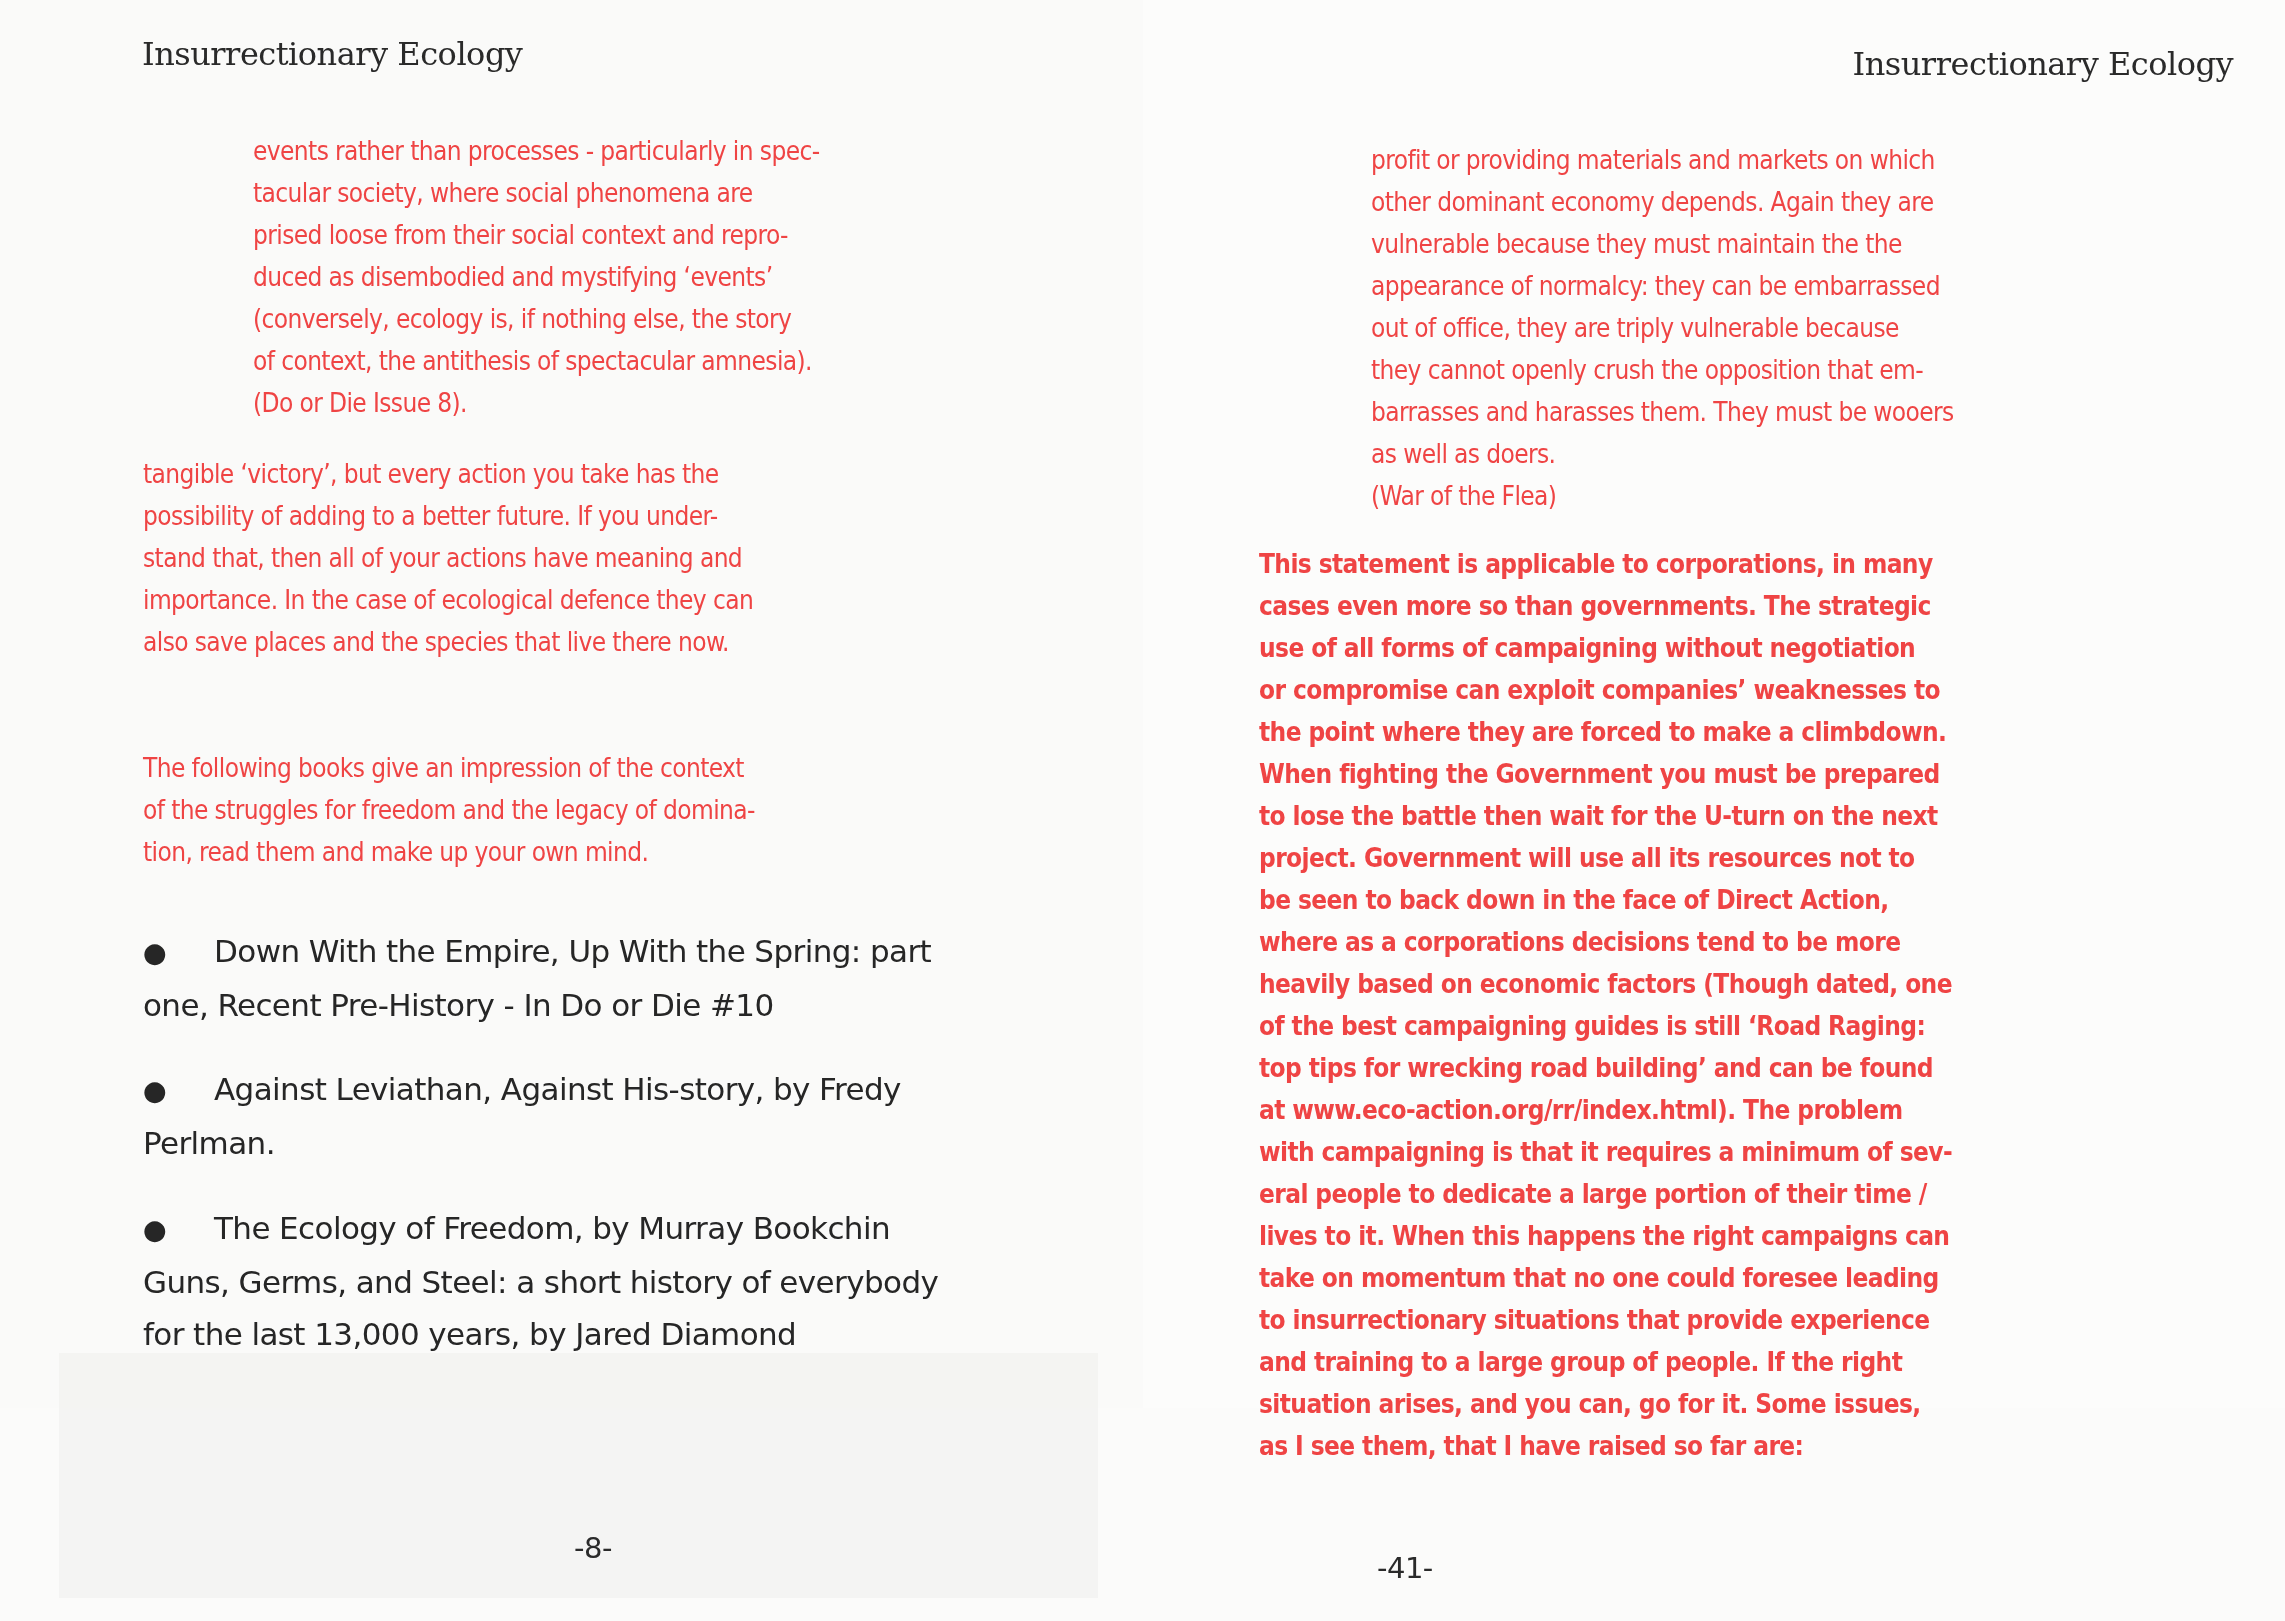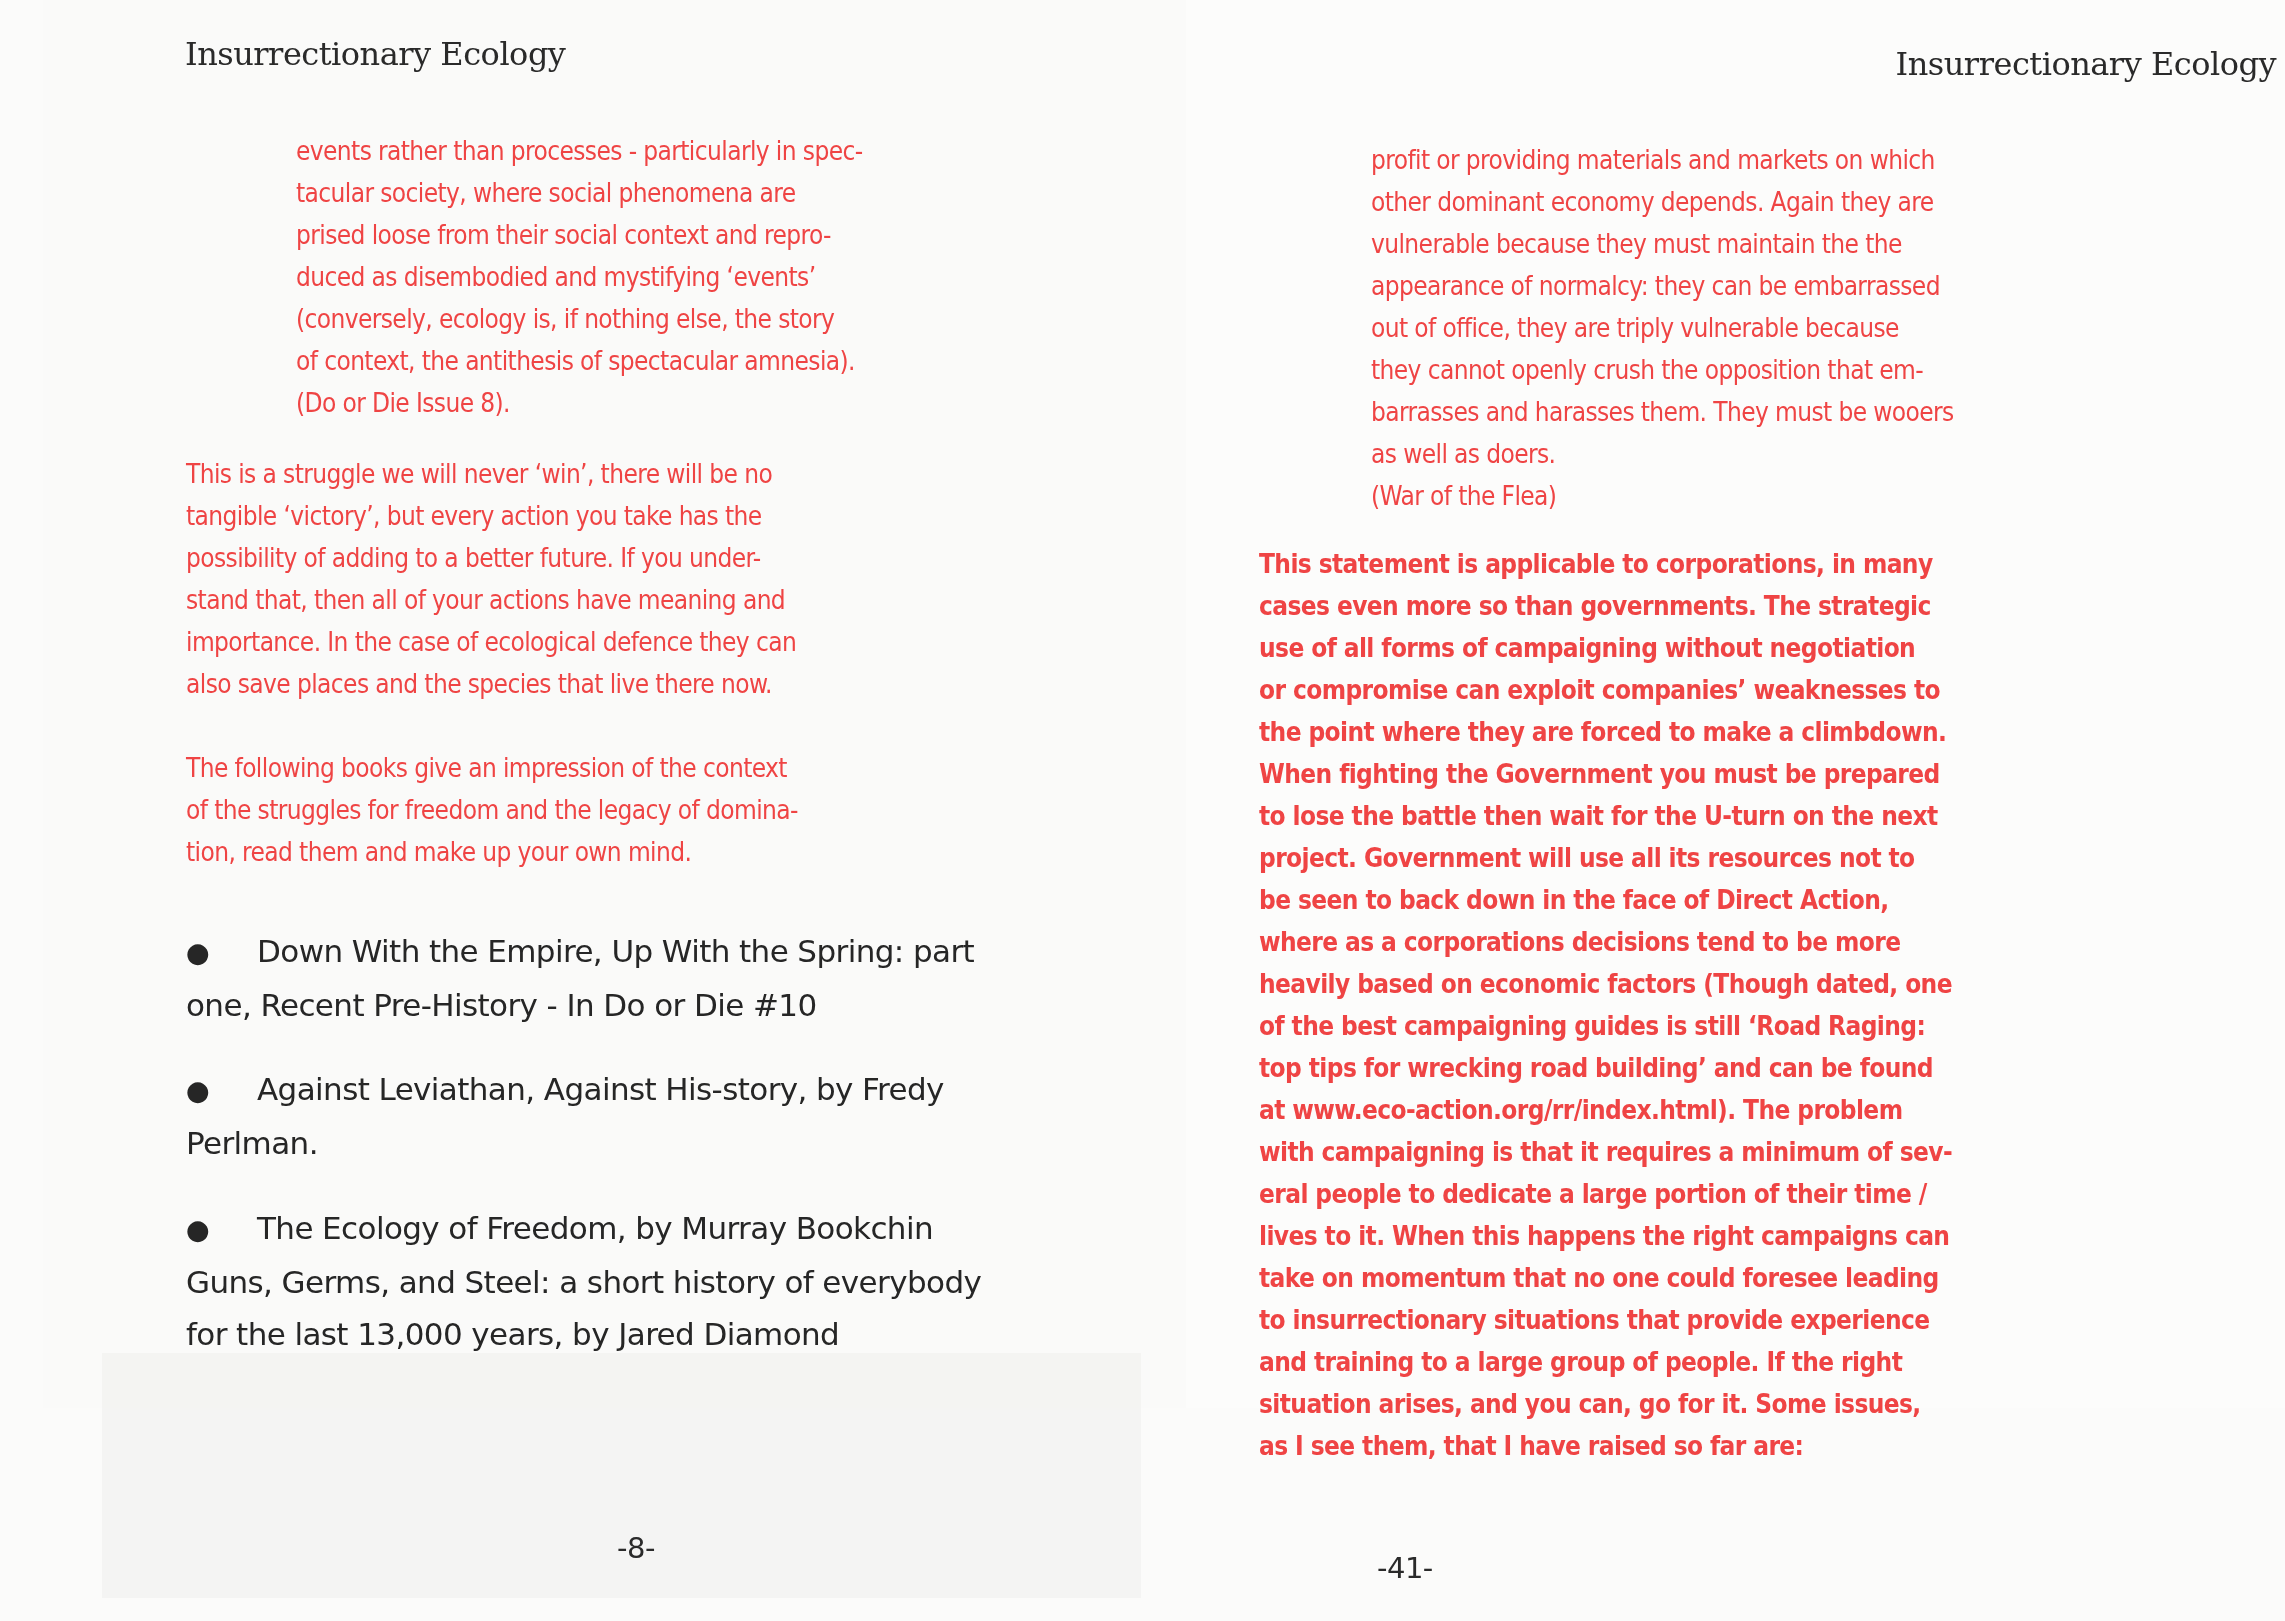--- a/index.html
+++ b/index.html
@@ -5,21 +5,20 @@
   html, body { margin: 0; padding: 0; }
   body {
     width: 2286px; height: 1621px; overflow: hidden;
     background: #fbfbfa;
     position: relative;
     color: #262626;
   }
   .page {
     position: absolute; top: 0; height: 1408px;
     background: #fafaf9;
-    margin-left: 43px;
   }
   .page-left { left: 0; width: 1143px; }
   .page-right { left: 1143px; width: 1143px; background: #fcfcfb; }
   
   .ghost {
     position: absolute; background: #f1f1ef; opacity: 0.7;
   }
   .running-head {
     position: absolute;
     font-family: "DejaVu Serif", "Liberation Serif", serif;
@@ -69,21 +68,20 @@
     <span class="line">events rather than processes - particularly in spec-</span>
     <span class="line">tacular society, where social phenomena are</span>
     <span class="line">prised loose from their social context and repro-</span>
     <span class="line">duced as disembodied and mystifying ‘events’</span>
     <span class="line">(conversely, ecology is, if nothing else, the story</span>
     <span class="line">of context, the antithesis of spectacular amnesia).</span>
     <span class="line">(Do or Die Issue 8).</span>
   </div>
 
   <div class="text p1">
-    <span class="line">This is a struggle we will never ‘win’, there will be no</span>
     <span class="line">tangible ‘victory’, but every action you take has the</span>
     <span class="line">possibility of adding to a better future. If you under-</span>
     <span class="line">stand that, then all of your actions have meaning and</span>
     <span class="line">importance. In the case of ecological defence they can</span>
     <span class="line">also save places and the species that live there now.</span>
   </div>
 
   <div class="text p2">
     <span class="line">The following books give an impression of the context</span>
     <span class="line">of the struggles for freedom and the legacy of domina-</span>

